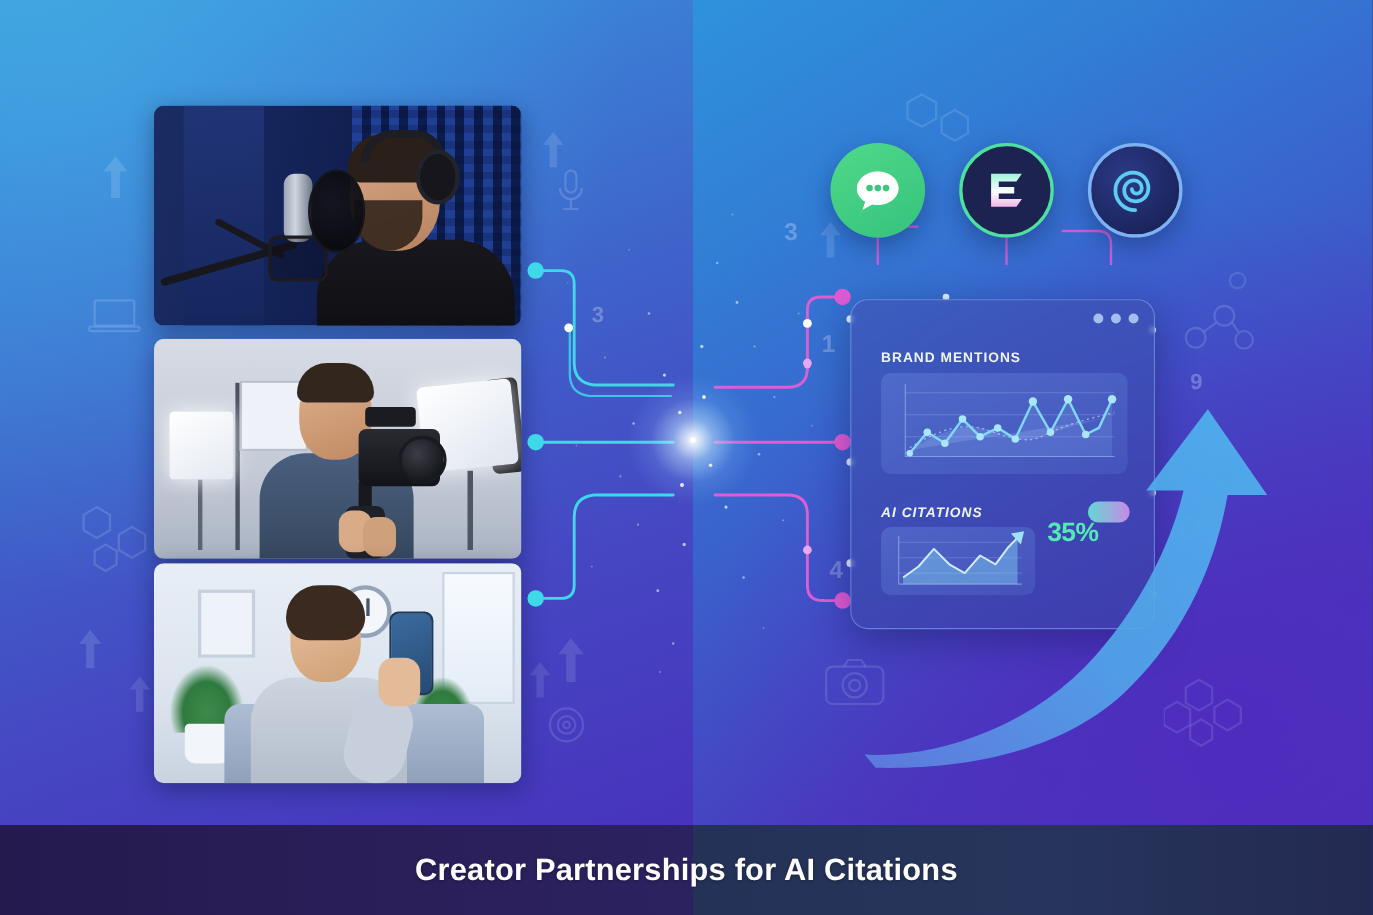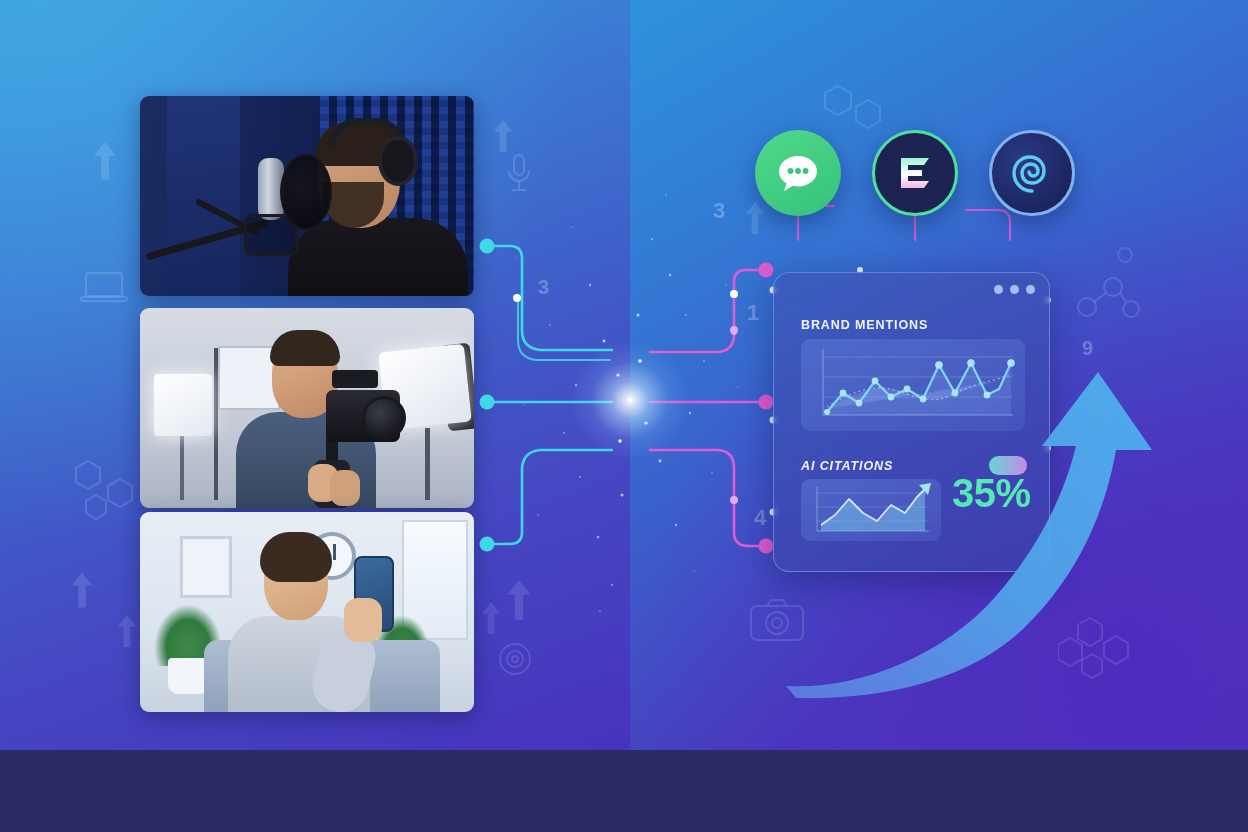--- a/index.html
+++ b/index.html
@@ -189,21 +189,21 @@
   .sec-label{ position:absolute; color:#eef4ff; font-size:12.5px; font-weight:bold; letter-spacing:.9px; }
   .lbl-brand{ left:27px; top:45px; }
   .lbl-cite{ left:27px; top:186px;font-style:italic; }
   .chart-box{ position:absolute; border-radius:9px;
     background:linear-gradient(160deg, rgba(96,126,214,.50), rgba(80,104,200,.40)); }
   .chart-brand{ left:27px; top:66px; width:224px; height:92px; }
   .chart-cite{ left:27px; top:206px; width:140px; height:62px; }
   .toggle{ position:absolute; right:22px; top:183px; width:38px; height:19px;
     border-radius:12px; background:linear-gradient(90deg,#63d7d4,#c78ae6); }
   .pct{ position:absolute; left:178px; top:198px; color:#55eab5;
-    font-size:40px; font-weight:bold; letter-spacing:-.5px; }
+    font-size:24px; font-weight:bold; letter-spacing:-.5px; }
 
   
   .big-arrow{ position:absolute; left:780px; top:360px; width:420px; height:340px; }
 
   
   .deco{ position:absolute; opacity:.30; }
   .deco-digit{ position:absolute; color:rgba(225,235,255,.30); font-weight:bold; }
 </style>
 </head>
 <body>
@@ -531,14 +531,19 @@
         <stop offset="0%" stop-color="#5f7fe0"></stop>
         <stop offset="45%" stop-color="#52a6ea"></stop>
         <stop offset="100%" stop-color="#4fb4ef"></stop>
       </linearGradient>
     </defs>
     <path d="M6 326 C72 330 160 300 216 236 C262 184 286 128 296 86
              L262 86 L318 12 L372 90 L336 90
              C326 148 300 214 244 268 C188 322 100 340 16 338 Z" fill="url(#arrGrad)" opacity=".92"></path>
   </svg>
 
+  <div class="titlebar">
+    <div class="tb-l"></div>
+    <div class="tb-r"></div>
+    <div class="title-text">Creator Partnerships for AI Citations</div>
+  </div>
 
 </div>
 
 </body></html>

